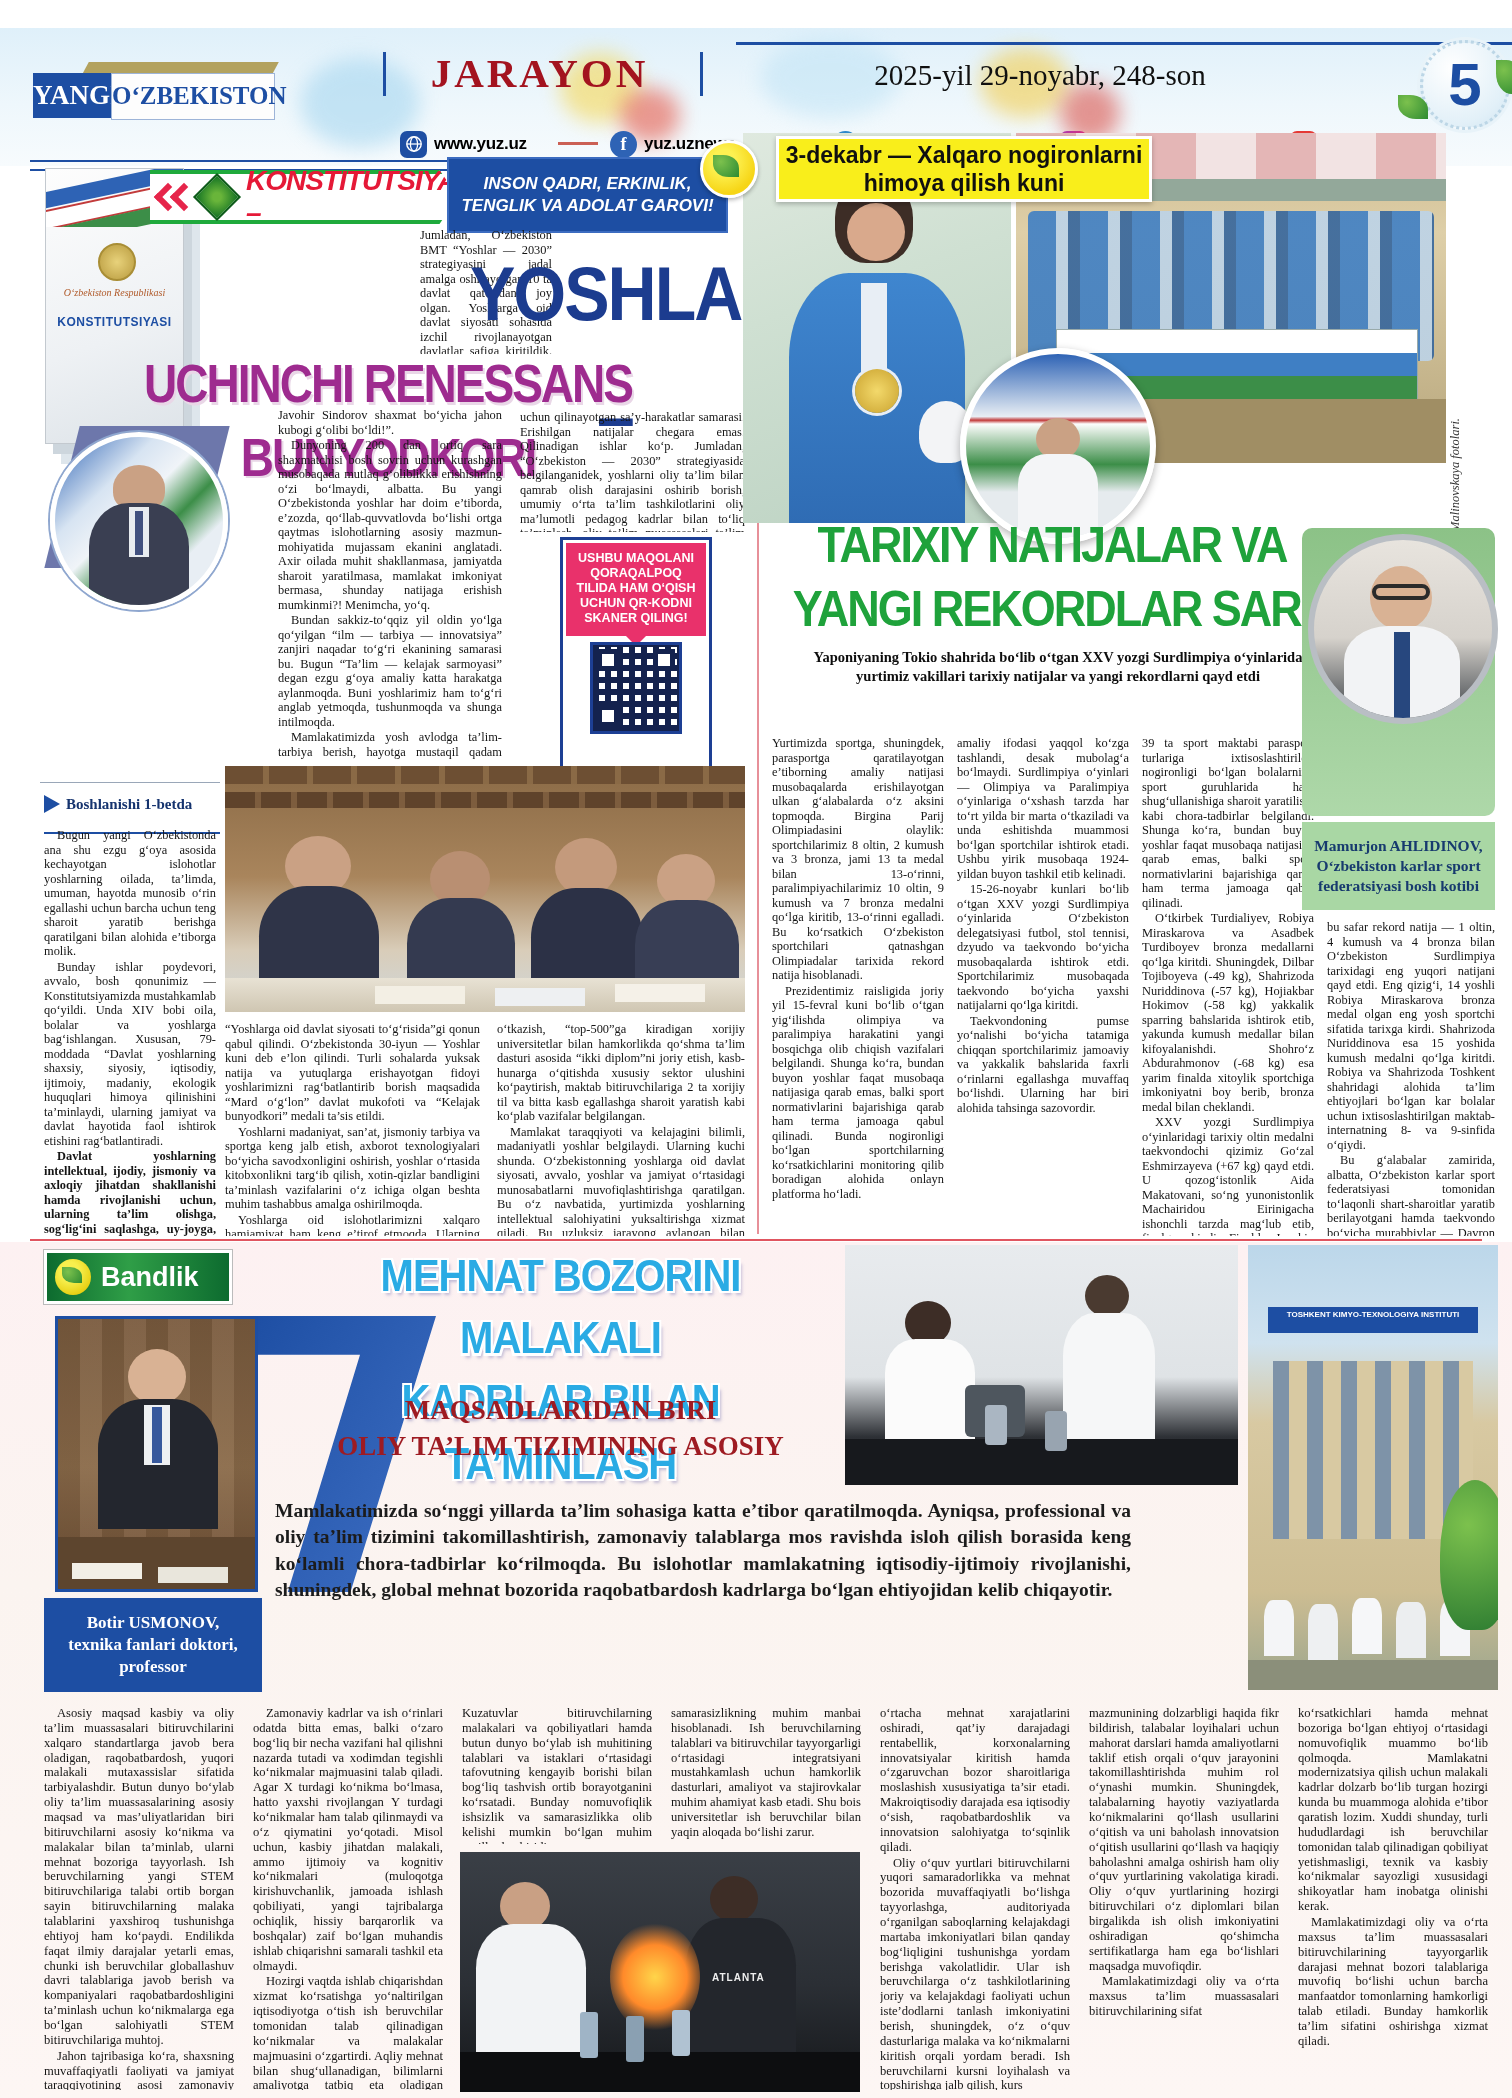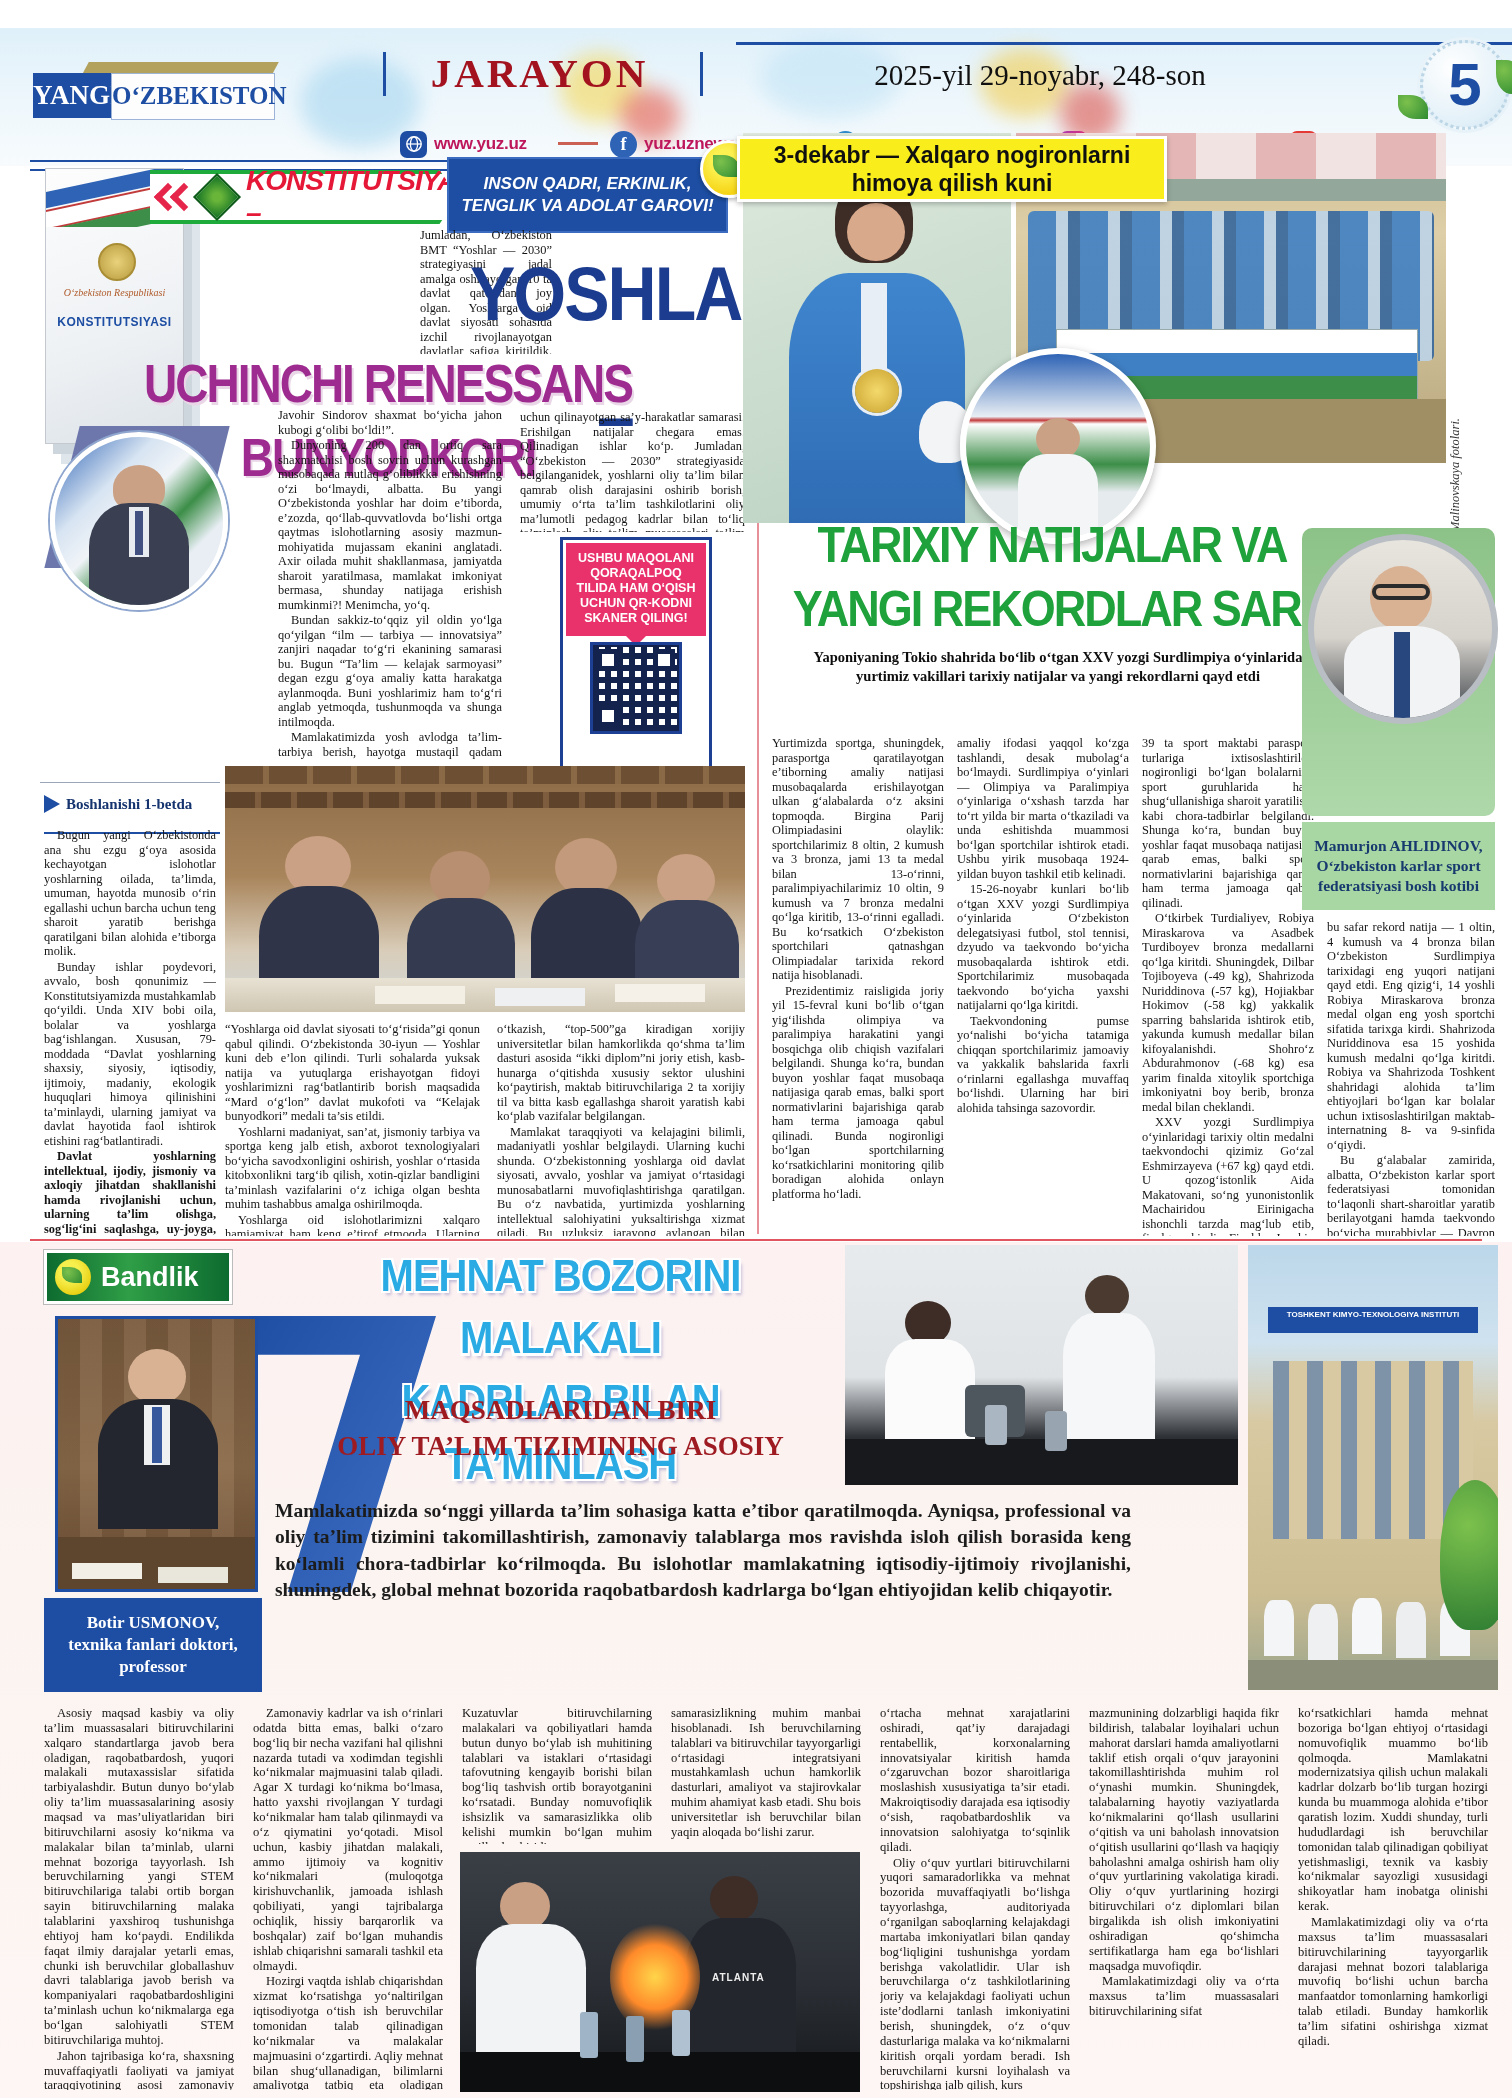--- a/index.html
+++ b/index.html
@@ -24,21 +24,21 @@
   .page-circle{left:1420px;top:40px;width:84px;height:84px;border-radius:50%;
      background:radial-gradient(circle at 35% 30%,#ffffff 0%,#e2f0f8 70%,#cfe4f1 100%);
      border:3px dotted #bcd6e6;box-shadow:0 0 0 3px #e8f3f9;}
   .page-circle span{display:block;text-align:center;color:#1d4ea3;
      font:bold 60px/84px "Liberation Sans",sans-serif;}
   .leaf{position:absolute;background:radial-gradient(circle at 30% 30%,#7cc14d,#2e8b32);
      border-radius:0 60% 0 60%;}
   
   .social-row{left:388px;top:125px;width:1010px;height:38px;}
   .social-item{position:absolute;top:0;height:38px;display:flex;align-items:center;gap:7px;}
-  .social-label{font:bold 17px/38px "Liberation Sans",sans-serif;color:#be185d;letter-spacing:-.3px;}
+  .social-label{font:bold 17px/38px "Liberation Sans",sans-serif;color:#000000;letter-spacing:-.3px;}
   .sicon{width:27px;height:27px;border-radius:7px;display:flex;align-items:center;justify-content:center;flex:0 0 auto;}
   .sicon svg{display:block;}
   .dash{position:absolute;top:17px;height:3px;background:#c0392b;opacity:.8;}
   .dline{left:30px;top:160px;width:706px;height:7px;
      border-top:2px solid #1d4ea3;border-bottom:2px solid #1d4ea3;}
   
   .col{font:12.4px/1.17 "Liberation Serif",serif;text-align:justify;overflow:hidden;color:#151515;}
   .col p{margin:0 0 1px;text-indent:13px;}
   .col p.nind{text-indent:0;}
   .col p.boldp{font-weight:bold;}
@@ -95,21 +95,21 @@
       repeating-linear-gradient(0deg,#14224e 0 6px,transparent 6px 12px),
       repeating-linear-gradient(90deg,#14224e 0 6px,#fff 6px 12px);}
   .qr-code i{position:absolute;width:22px;height:22px;background:#fff;border:5px solid #14224e;box-sizing:border-box;}
   
   .ph{overflow:hidden;}
   .fig{position:absolute;}
   .caption-vert{left:1448px;top:250px;width:26px;height:330px;}
   .caption-vert span{display:block;transform:rotate(-90deg) translate(-310px,0);transform-origin:0 0;
      white-space:nowrap;font:italic 12.5px "Liberation Serif",serif;color:#333;}
   
-  .banner-yellow{left:737px;top:136px;width:430px;height:66px;background:#f9ee1b;border:3px solid #fff;
+  .banner-yellow{left:776px;top:136px;width:376px;height:66px;background:#f9ee1b;border:3px solid #fff;
      box-shadow:0 2px 5px rgba(0,0,0,.25);display:flex;align-items:center;justify-content:center;text-align:center;
      font:bold 23px/28px "Liberation Sans",sans-serif;color:#101010;box-sizing:border-box;}
   .leaf-circle{left:700px;top:140px;width:52px;height:52px;border-radius:50%;
      background:radial-gradient(circle at 40% 35%,#fdf151 25%,#f6d516 70%);border:3px solid #fff;
      box-shadow:0 2px 4px rgba(0,0,0,.3);}
   .leaf-circle .leaf{left:10px;top:12px;width:26px;height:22px;}
   .hl-sport{left:772px;top:520px;width:560px;color:#1fa23b;text-align:center;
      font:bold 45px/57px "Liberation Sans",sans-serif;letter-spacing:-2px;transform:scaleY(1.12);}
   .sub-sport{left:812px;top:648px;width:492px;color:#0d0d0d;text-align:center;
      font:bold 14.5px/19px "Liberation Serif",serif;}

